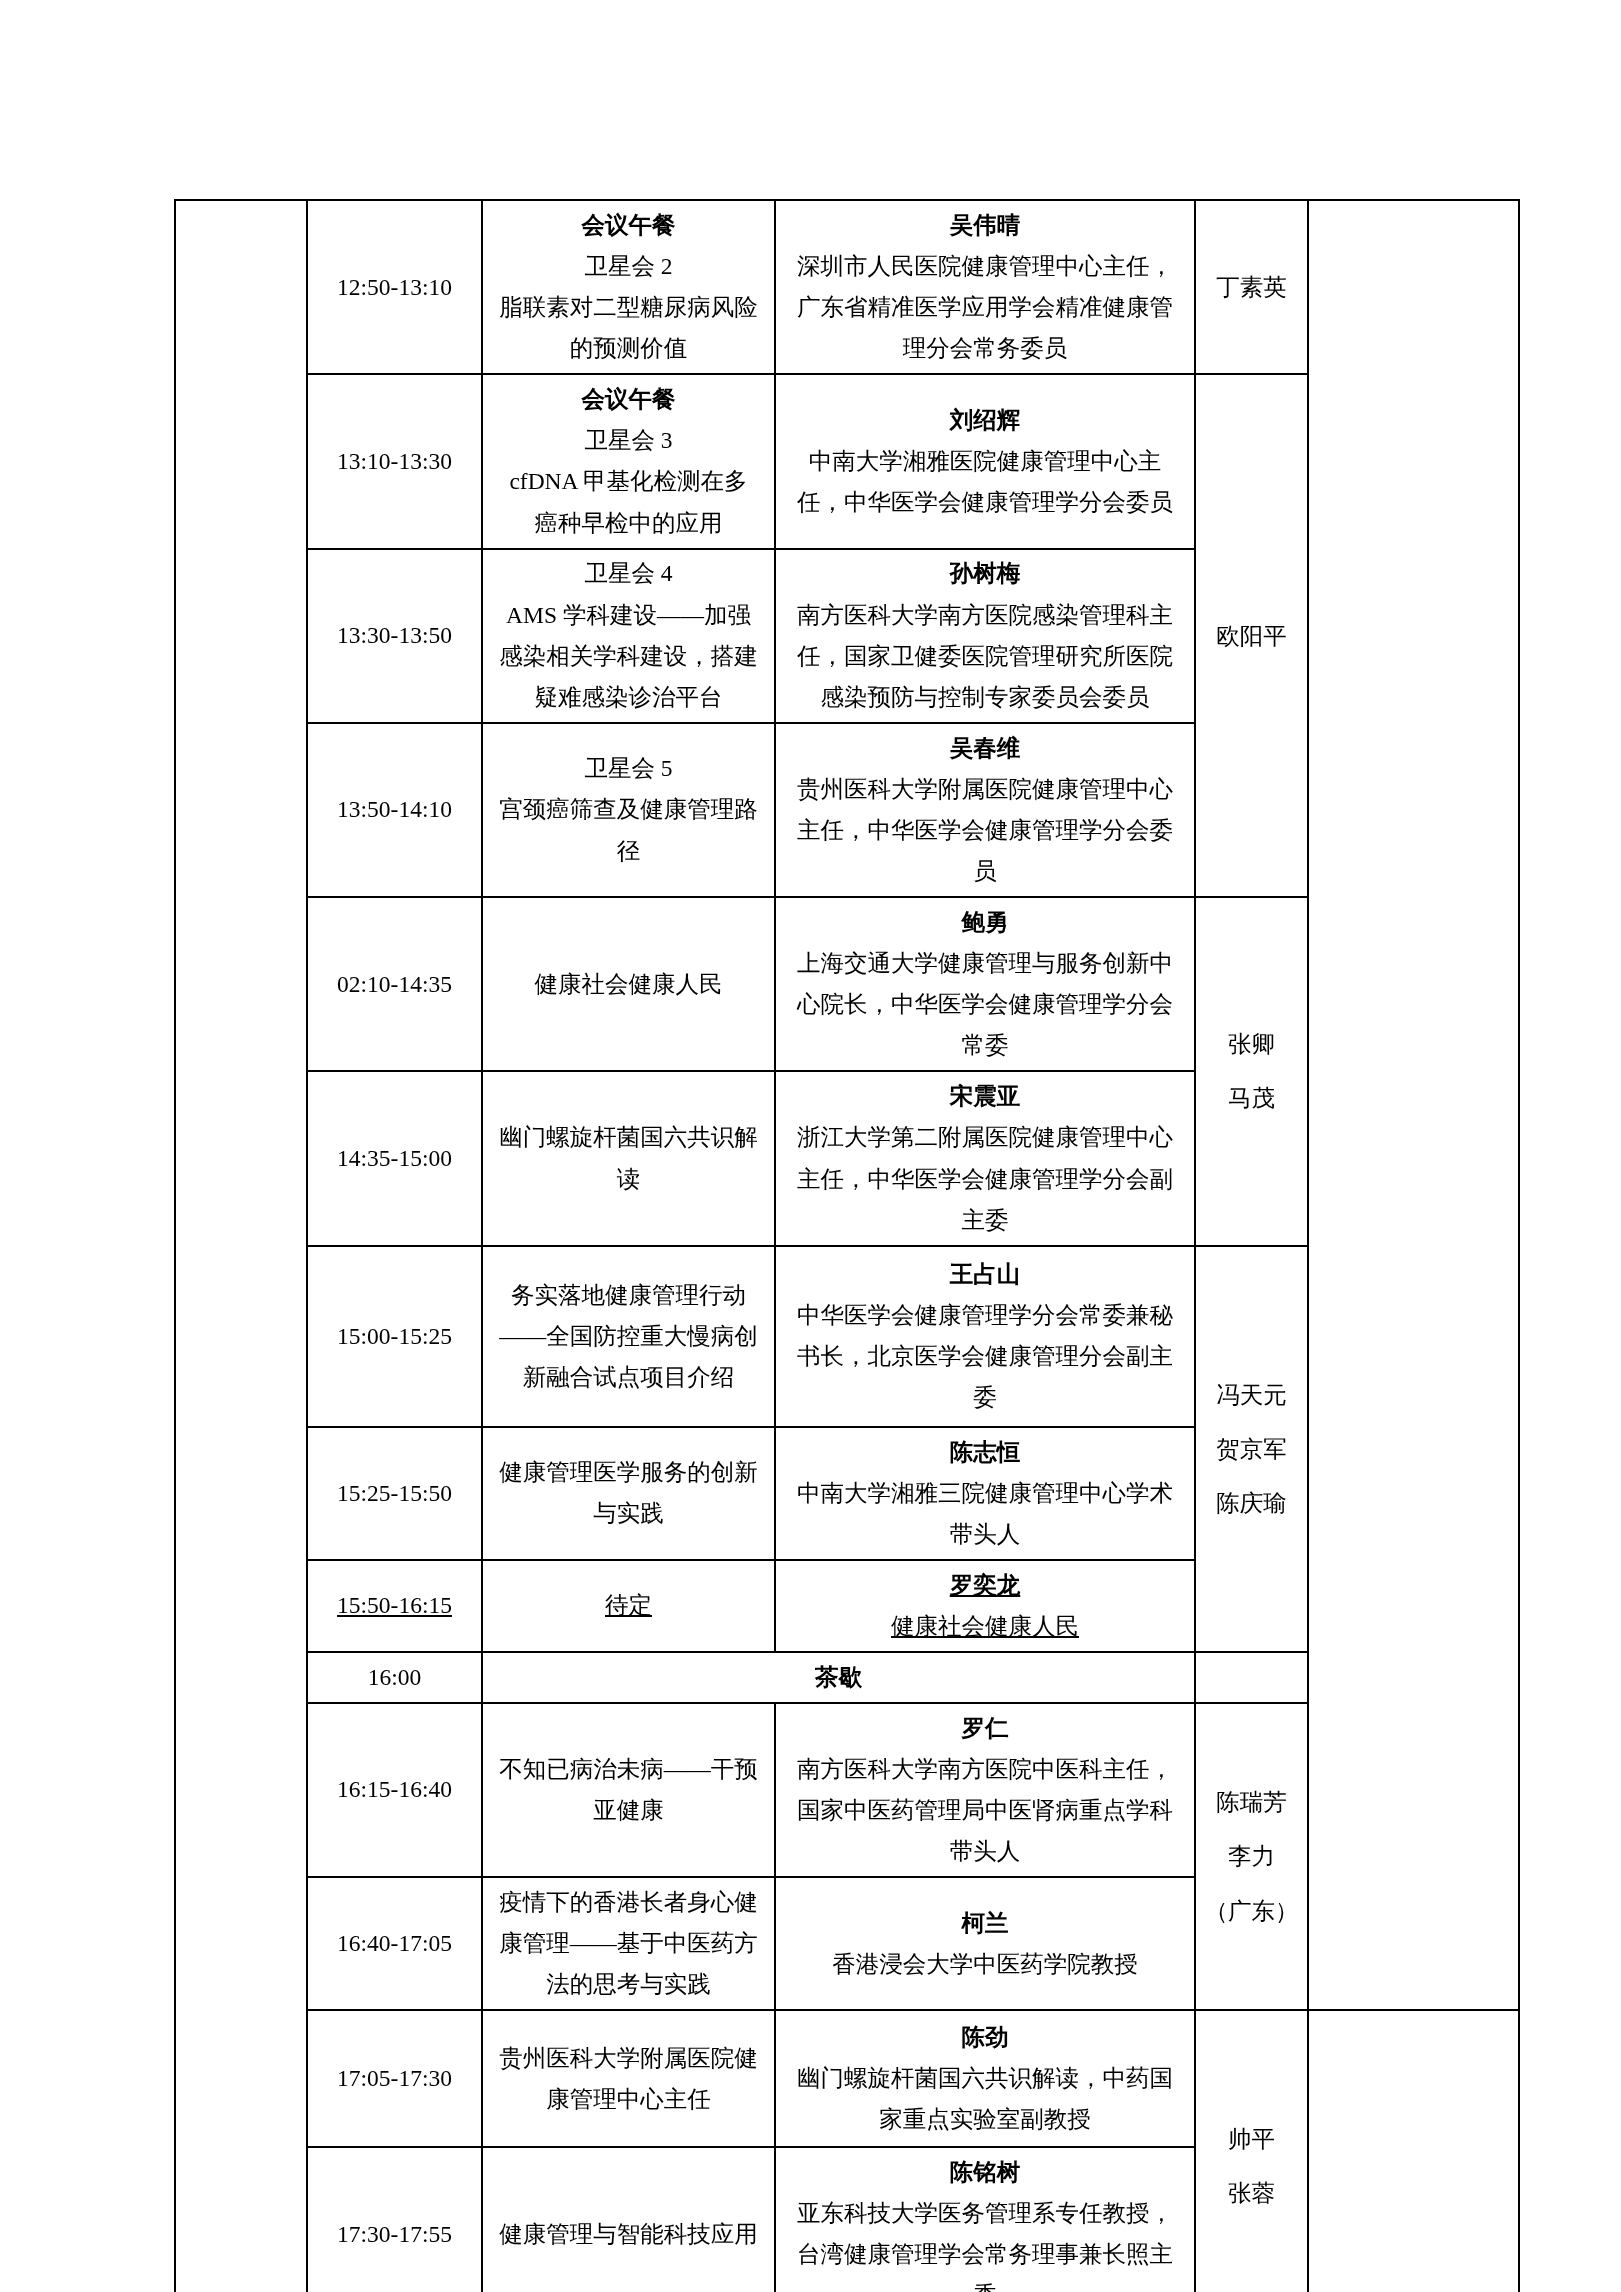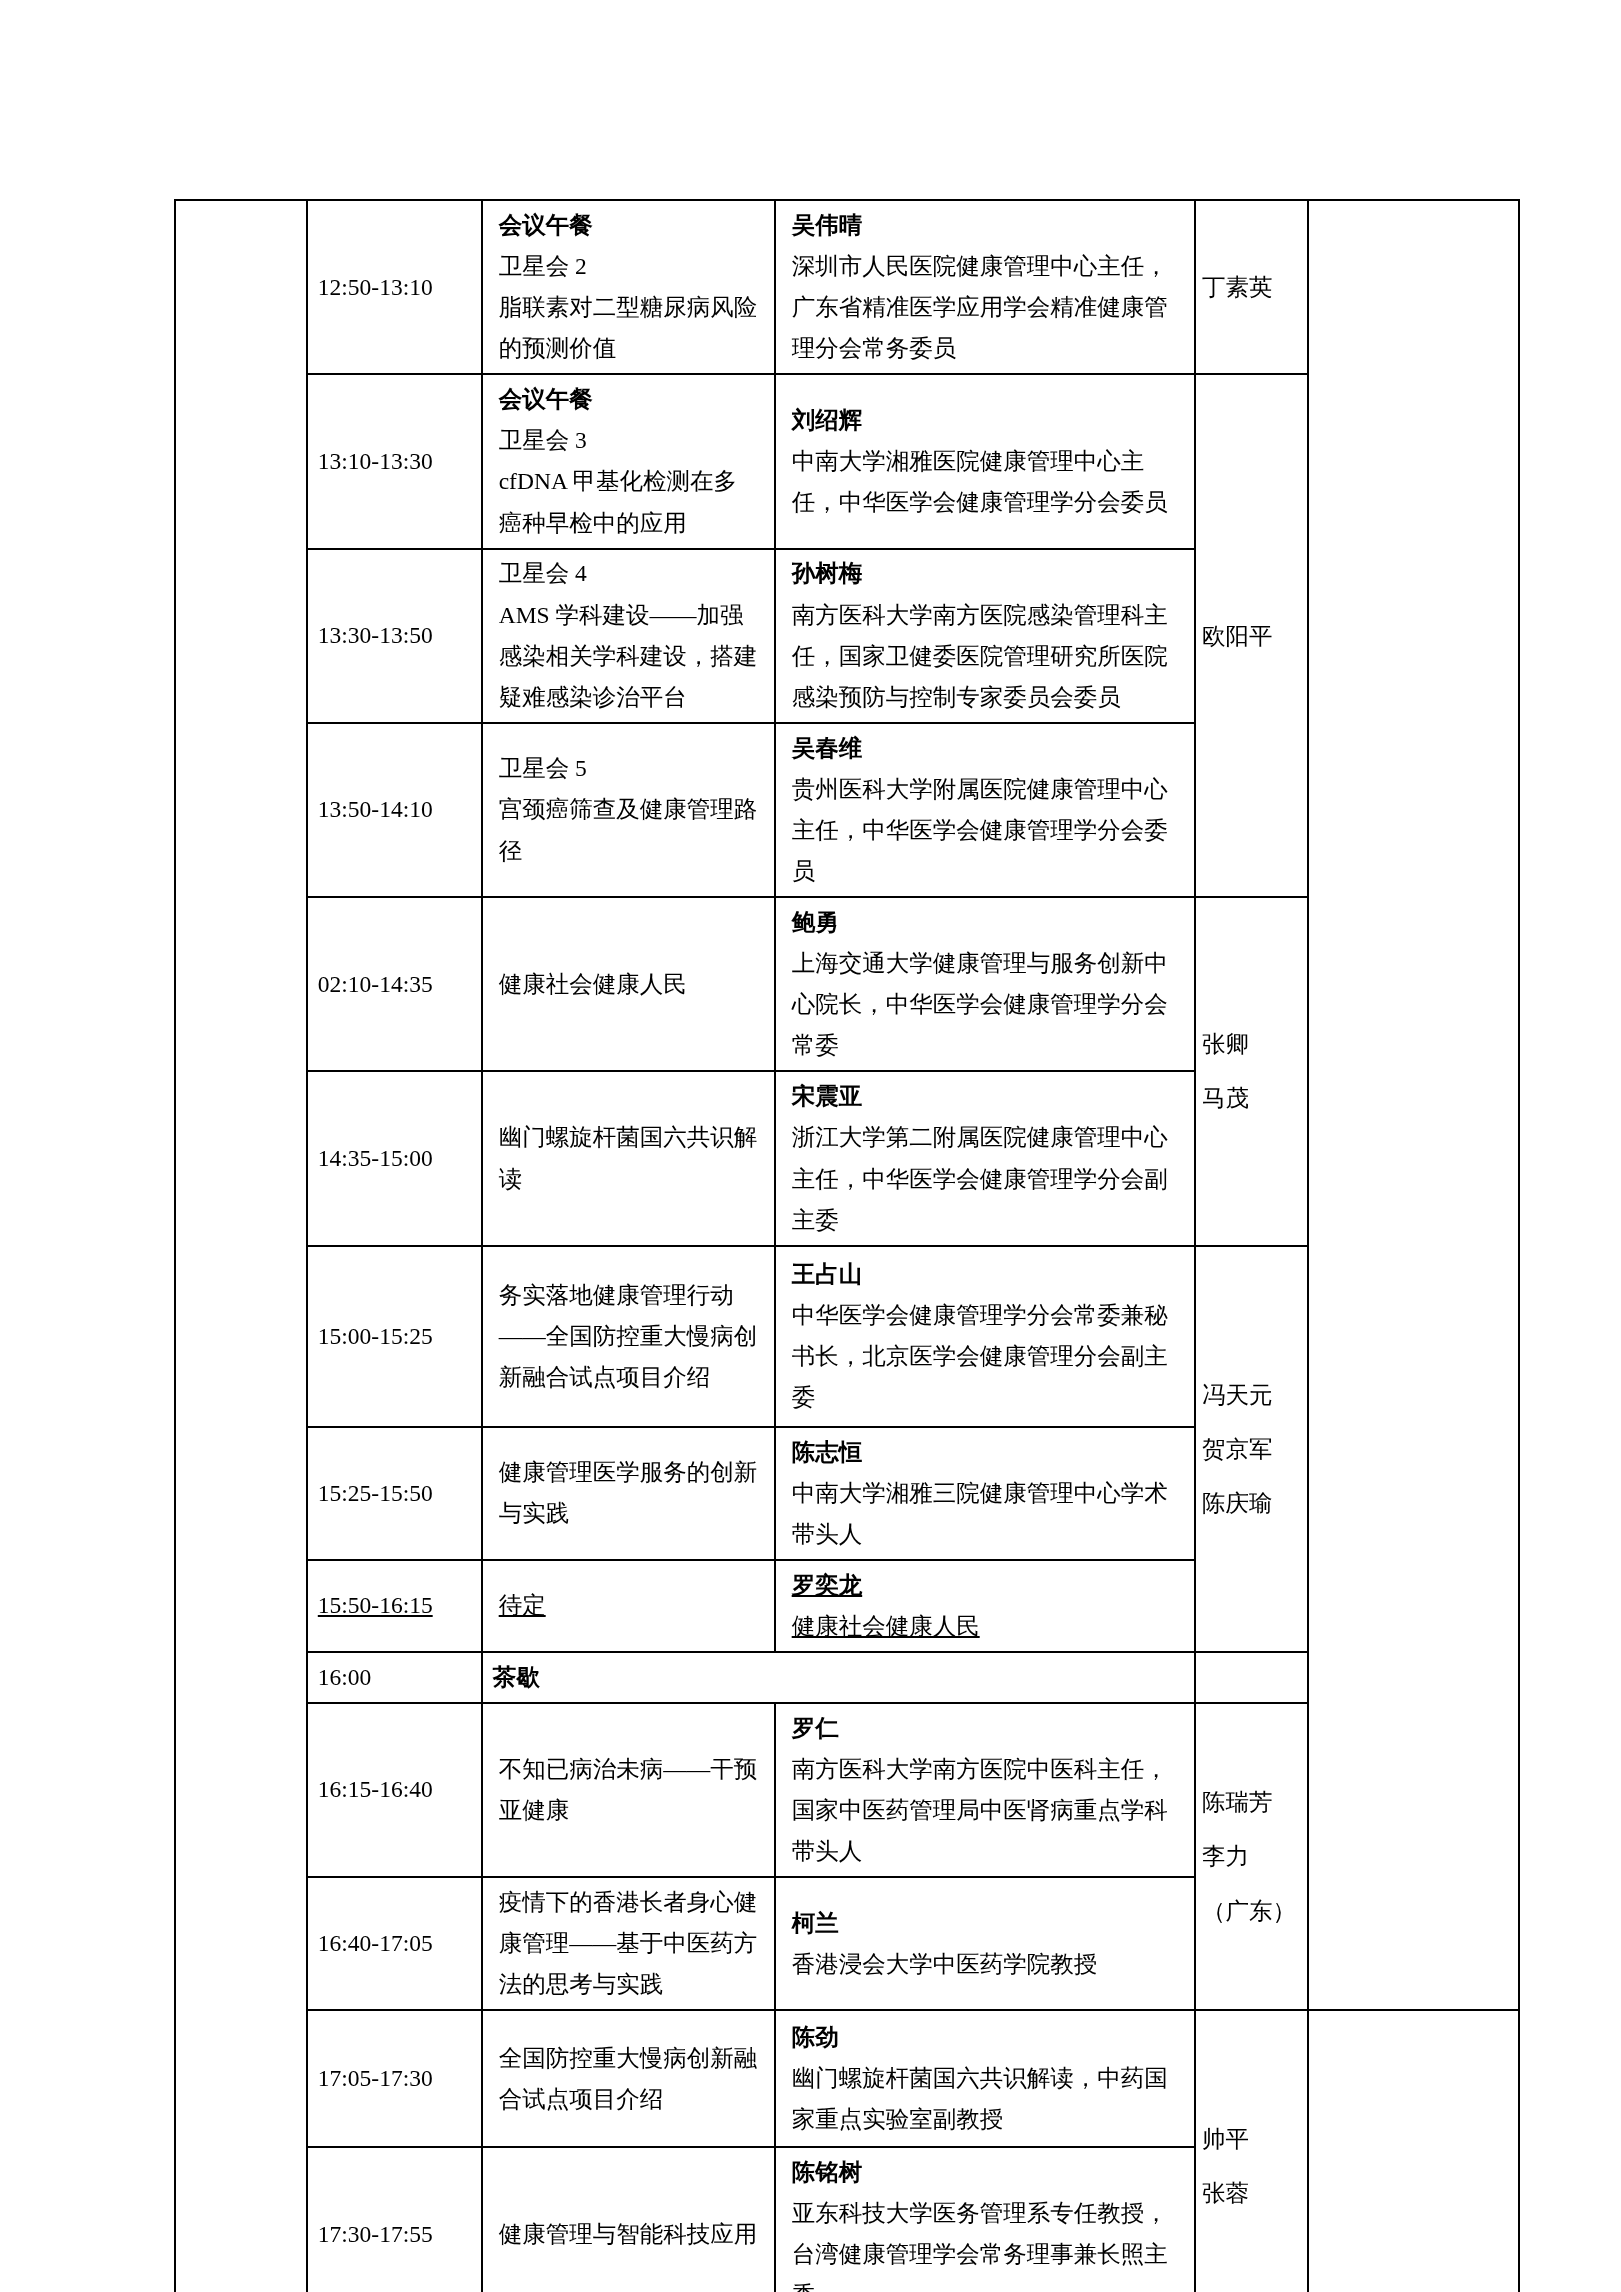--- a/index.html
+++ b/index.html
@@ -21,21 +21,21 @@
     top: 199px;
     width: 1345px;
     border-collapse: collapse;
     table-layout: fixed;
     border: 2.9px solid #000;
   }
   td {
     border: 2px solid #000;
     padding: 3.9px 9.8px;
     vertical-align: middle;
-    text-align: left;
+    text-align: center;
     font-size: 23.5px;
     line-height: 1.75;
     overflow: hidden;
   }
   .b { font-weight: bold; }
   .c-topic { padding: 3.9px 15.7px; }
   .c-speaker { padding: 3.9px 15.7px; }
   .c-mod { line-height: 2.3; padding: 3.9px 5.9px; font-family: Liberation Serif, serif; }
   .r1  { height: 167px; }
   .r2  { height: 169px; }
@@ -217,21 +217,21 @@
       </td>
       <td class="c-speaker">
         <div class="b">柯兰</div>
         <div>香港浸会大学中医药学院教授</div>
       </td>
     </tr>
 
     <tr class="r13">
       <td class="c-time">17:05-17:30</td>
       <td class="c-topic">
-        <div>全国防控重大慢病创新融合试点项目介绍</div>
+        <div>贵州医科大学附属医院健康管理中心主任</div>
       </td>
       <td class="c-speaker">
         <div class="b">陈劲</div>
         <div>幽门螺旋杆菌国六共识解读，中药国家重点实验室副教授</div>
       </td>
       <td class="c-mod" rowspan="2">
         <div>帅平</div>
         <div>张蓉</div>
       </td>
       <td rowspan="2"></td>

